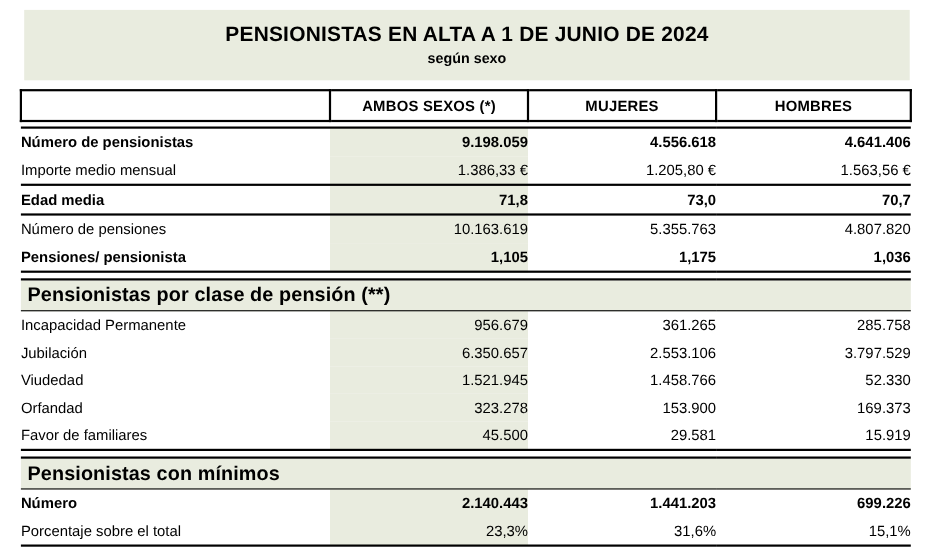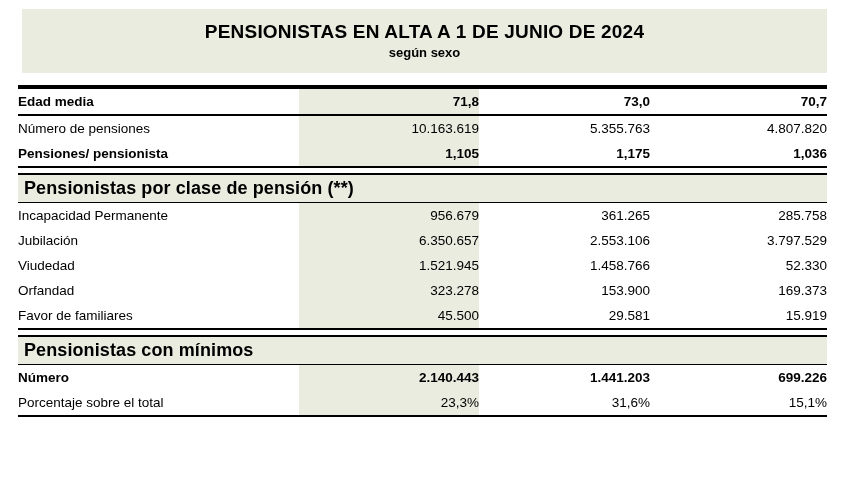--- a/index.html
+++ b/index.html
@@ -177,36 +177,54 @@
   <div class="table-wrap">
     <table class="grid">
       <colgroup>
         <col class="c-label">
           <col class="c-ambos">
           <col class="c-muj">
           <col class="c-hom">
       </colgroup>
       <tbody>
 
+        <tr class="header-row">
+          <td class="blank-head"></td>
+          <td>AMBOS SEXOS (*)</td>
+          <td>MUJERES</td>
+          <td>HOMBRES</td>
+        </tr>
 
         <tr class="gap-row">
           <td></td>
             <td></td>
           <td></td>
             <td></td>
         </tr>
 
         <tr class="rule-thick">
           <td></td>
             <td class="ambos-fill"></td>
           <td></td>
             <td></td>
         </tr>
 
-
+        <tr class="data-row bold">
+          <td class="label">Número de pensionistas</td>
+          <td class="num ambos">9.198.059</td>
+          <td class="num">4.556.618</td>
+          <td class="num">4.641.406</td>
+        </tr>
+
+        <tr class="data-row light">
+          <td class="label">Importe medio mensual</td>
+          <td class="num ambos">1.386,33 €</td>
+          <td class="num">1.205,80 €</td>
+          <td class="num">1.563,56 €</td>
+        </tr>
 
         <tr class="rule-thick">
           <td></td>
             <td class="ambos-fill"></td>
           <td></td>
             <td></td>
         </tr>
 
         <tr class="data-row bold">
           <td class="label">Edad media</td>

